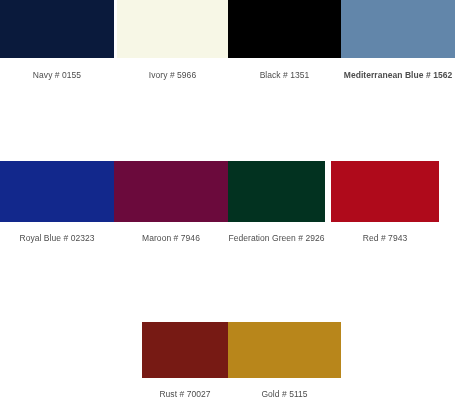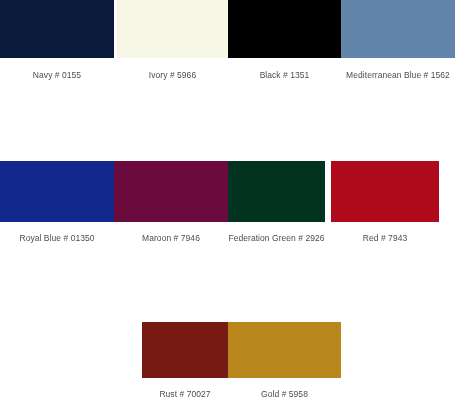--- a/index.html
+++ b/index.html
@@ -71,30 +71,30 @@
       <span class="swatch-label">Navy # 0155</span>
     </div>
     <div class="swatch-cell" style="width: 111px; margin-left: 3px;">
       <span class="swatch-chip" title="Ivory # 5966" style="background: rgb(247, 247, 230);"></span>
       <span class="swatch-label">Ivory # 5966</span>
     </div>
     <div class="swatch-cell" style="width: 113px;">
       <span class="swatch-chip" title="Black # 1351" style="background: rgb(0, 0, 0);"></span>
       <span class="swatch-label">Black # 1351</span>
     </div>
-    <div class="swatch-cell" style="width: 114px;">
+    <div class="swatch-cell" style="width: 114px; font-weight: bold;">
       <span class="swatch-chip" title="Mediterranean Blue # 1562" style="background: rgb(98, 134, 170);"></span>
       <span class="swatch-label">Mediterranean Blue # 1562</span>
     </div>
   </div>
 
   <div class="swatch-row" id="row-2">
     <div class="swatch-cell" style="width: 114px;">
       <span class="swatch-chip" title="Royal Blue # 01564" style="background: rgb(18, 40, 140);"></span>
-      <span class="swatch-label">Royal Blue # 01350</span>
+      <span class="swatch-label">Royal Blue # 02323</span>
     </div>
     <div class="swatch-cell" style="width: 114px;">
       <span class="swatch-chip" title="Maroon # 7946" style="background: rgb(107, 10, 60);"></span>
       <span class="swatch-label">Maroon # 7946</span>
     </div>
     <div class="swatch-cell" style="width: 97px;">
       <span class="swatch-chip" title="Federation Green # 2926" style="background: rgb(2, 50, 32);"></span>
       <span class="swatch-label">Federation Green # 2926</span>
     </div>
     <div class="swatch-cell" style="width: 114px; padding-left: 6px;">
@@ -104,18 +104,18 @@
   </div>
 
   <div class="swatch-row" id="row-3">
     <div class="spacer" style="width: 114px;"></div>
     <div class="swatch-cell" style="width: 114px; padding-left: 28px;">
       <span class="swatch-chip" title="Rust # 70027" style="background: rgb(119, 26, 20);"></span>
       <span class="swatch-label">Rust # 70027</span>
     </div>
     <div class="swatch-cell" style="width: 113px;">
       <span class="swatch-chip" title="Gold # 3539" style="background: rgb(184, 134, 27);"></span>
-      <span class="swatch-label">Gold # 5958</span>
+      <span class="swatch-label">Gold # 5115</span>
     </div>
     <div class="spacer"></div>
   </div>
 
 </div>
 
 </body></html>

